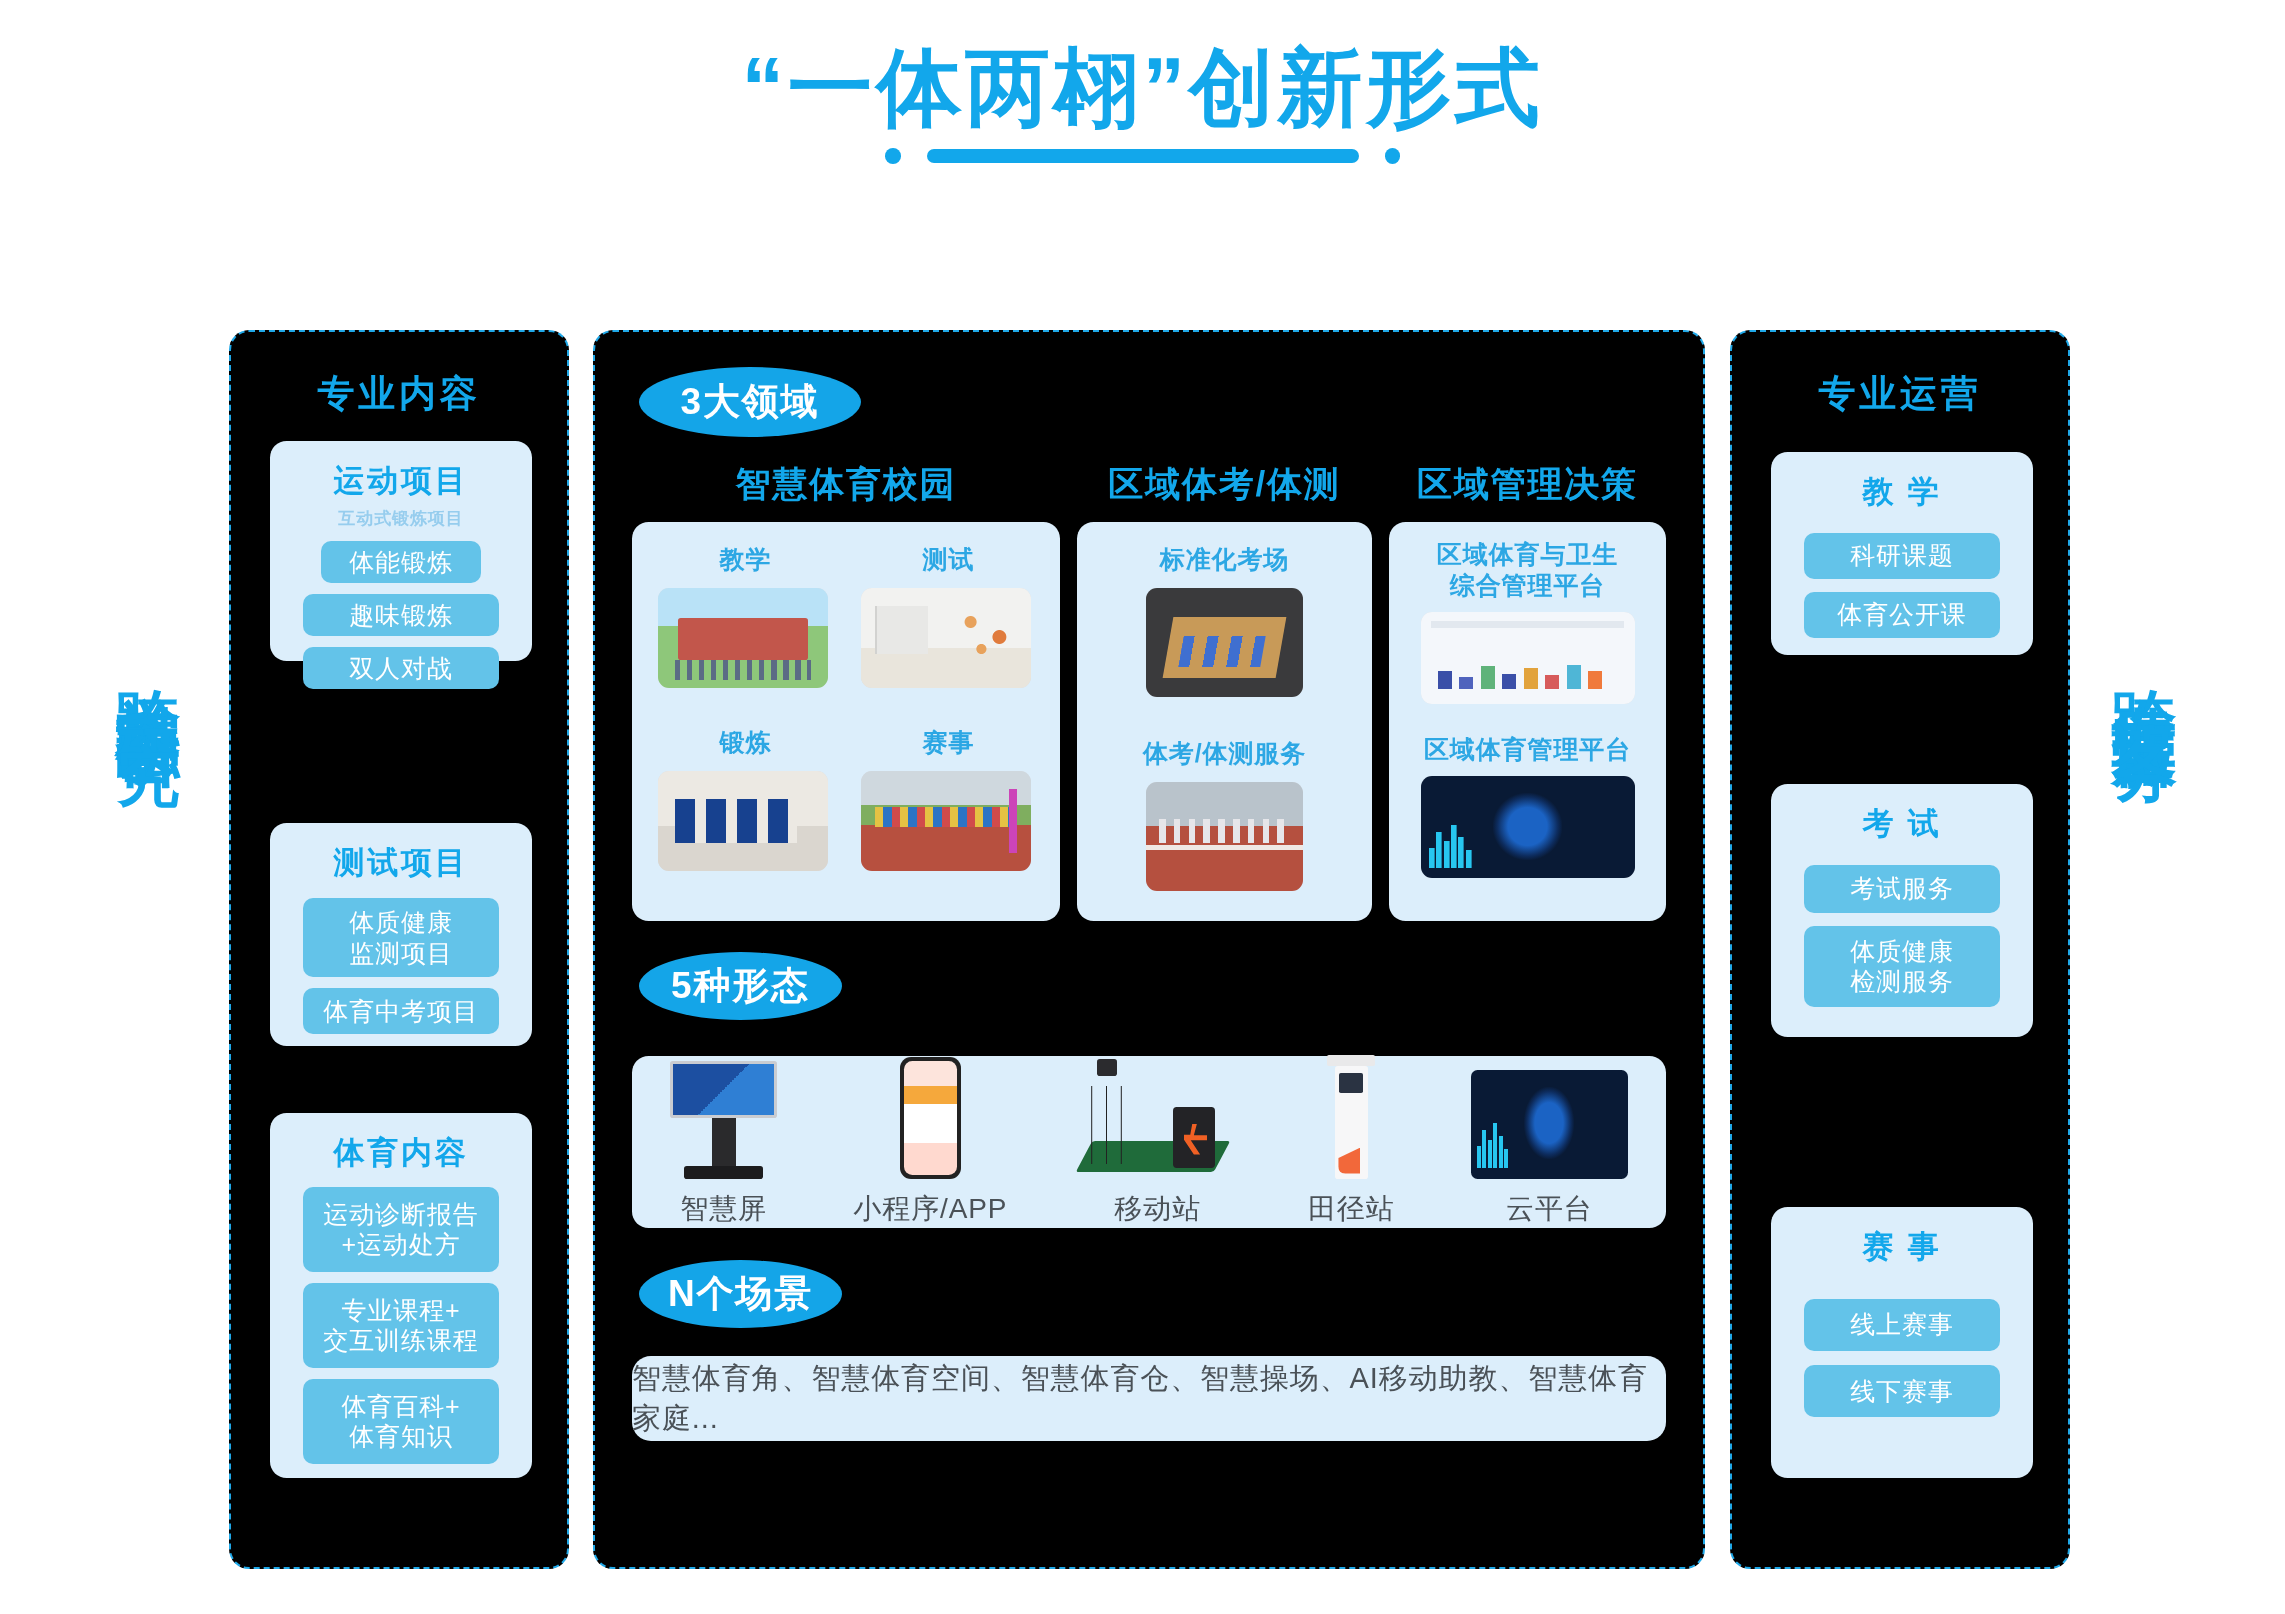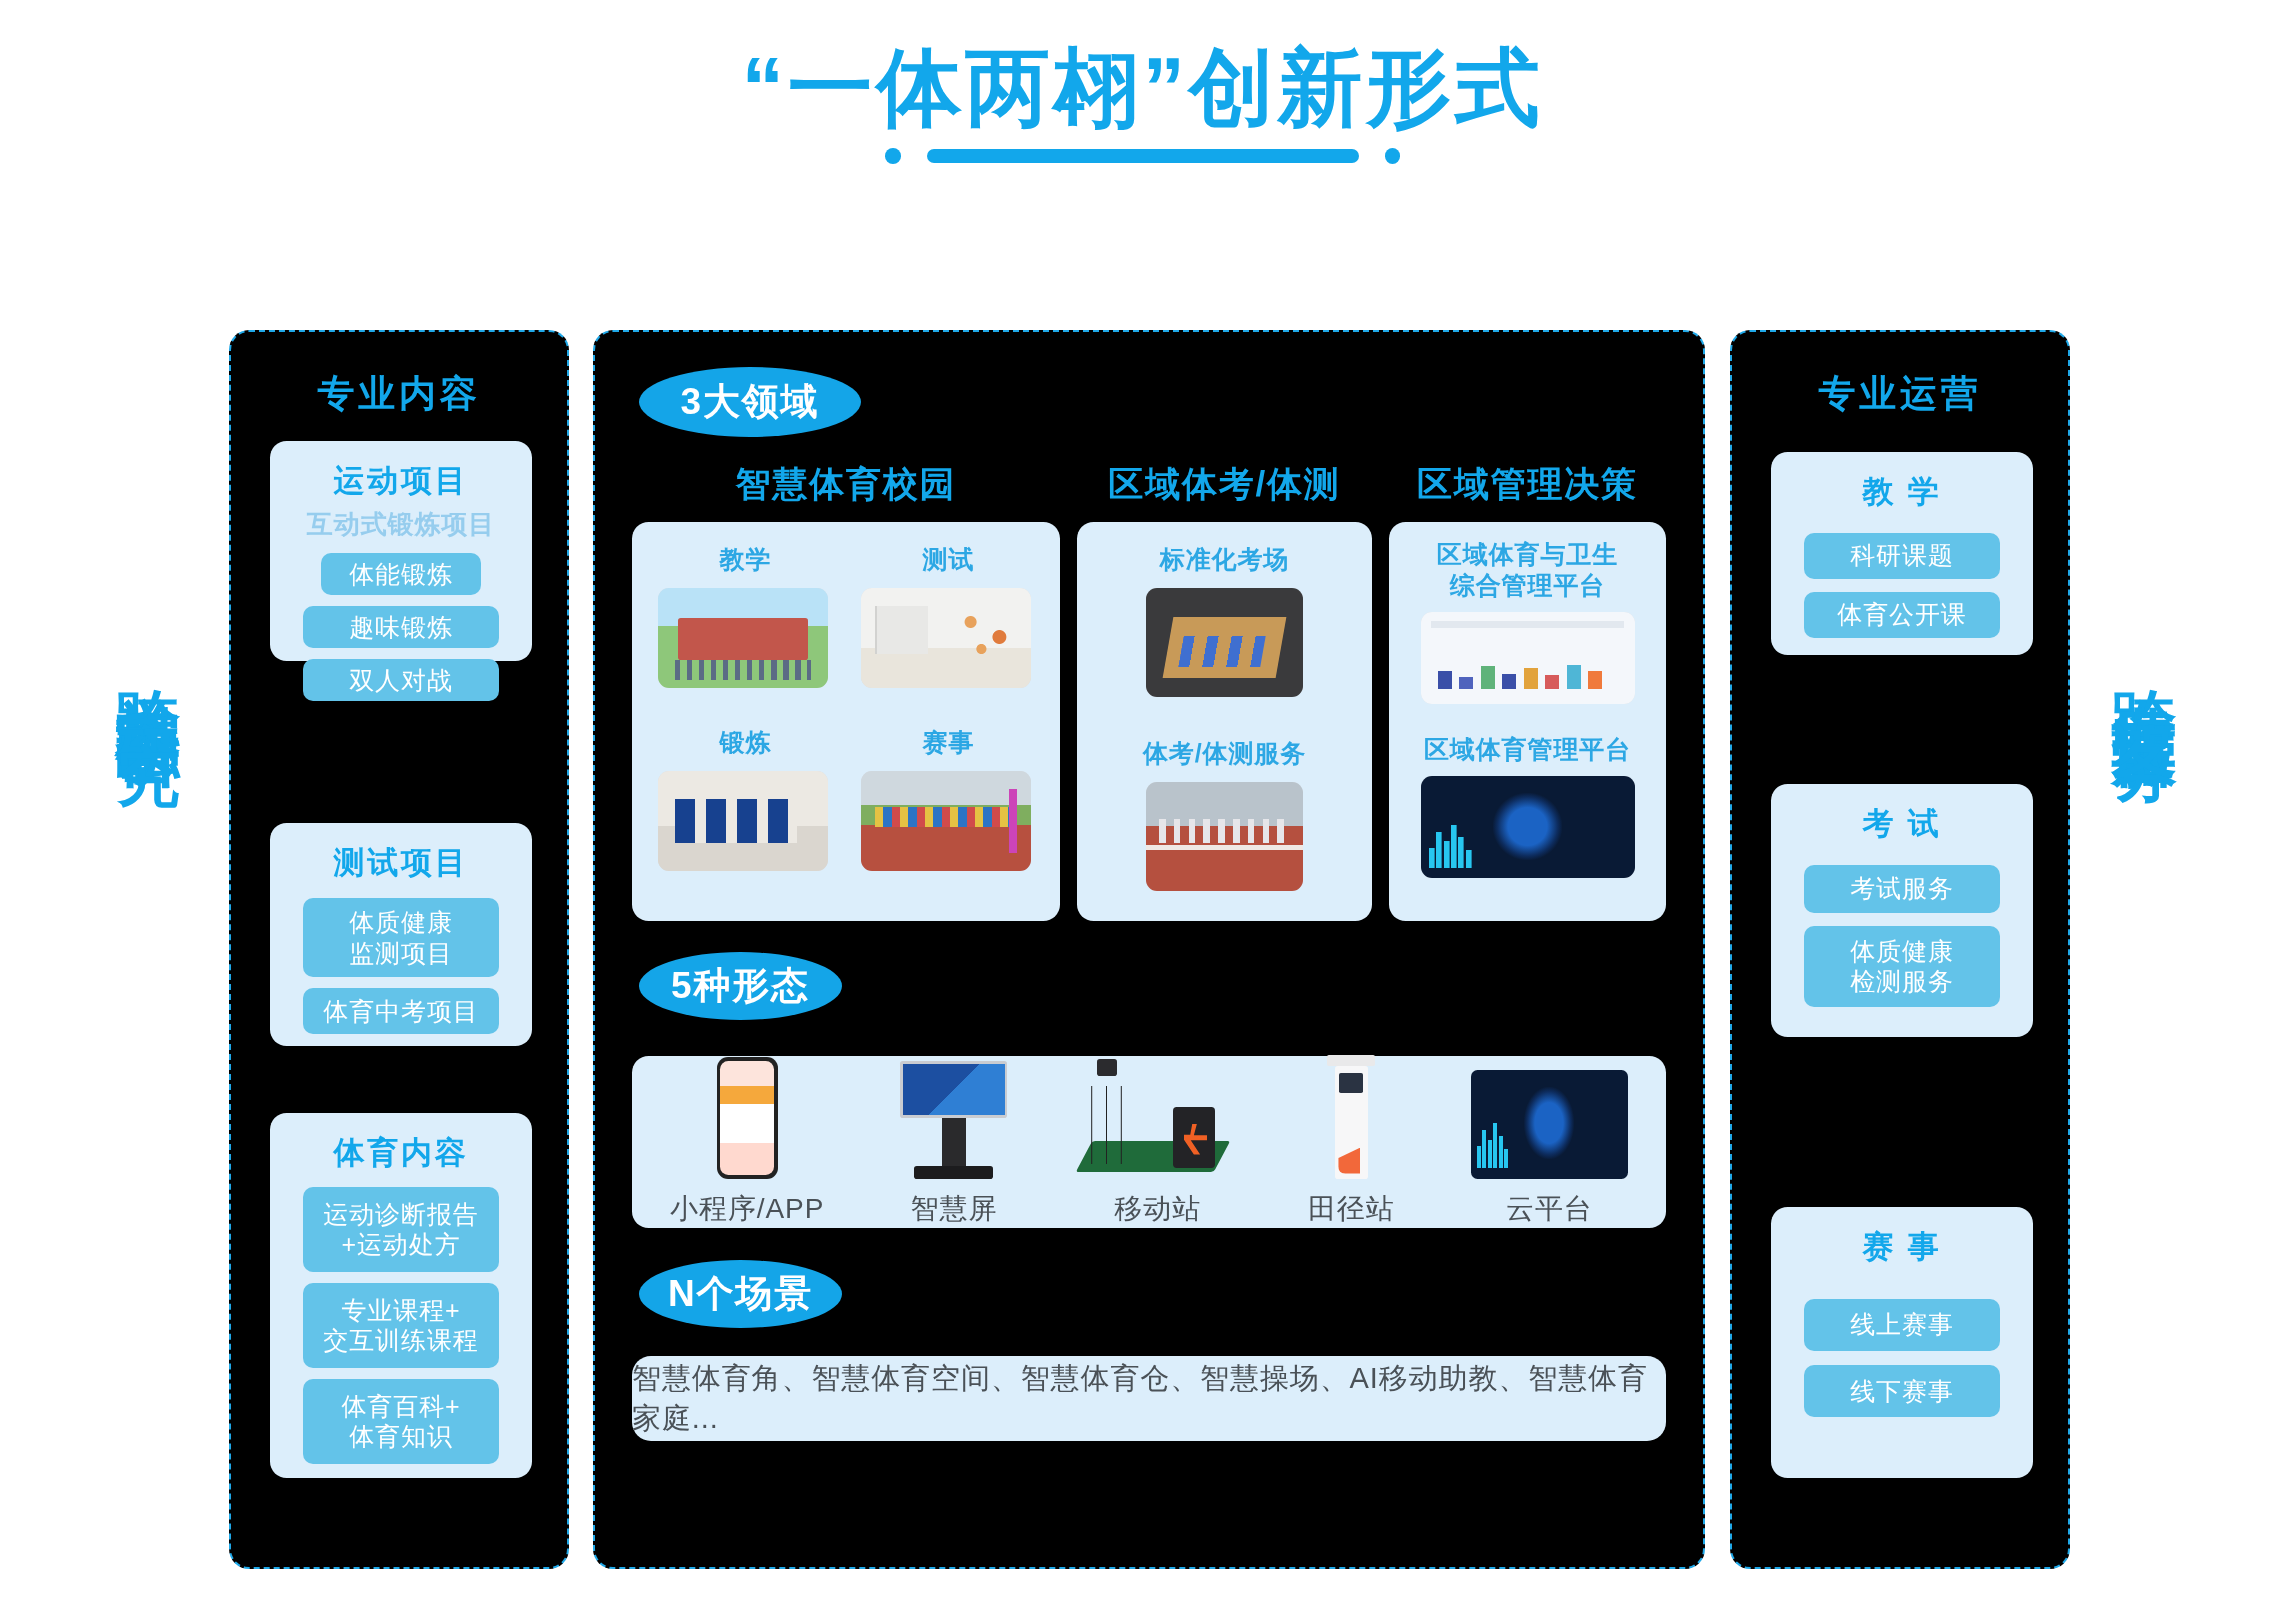--- a/index.html
+++ b/index.html
@@ -55,21 +55,21 @@
   .lcard {
     position: absolute;
     background: #DCEEFB;
     border-radius: 16.6px;
   }
   .lcard-title {
     text-align: center; font-size: 31px; font-weight: bold;
     color: #12A7EB; letter-spacing: 2.8px; padding-top: 18.5px;
   }
   .lcard-sub {
-    text-align: center; font-size: 26px; font-weight: bold;
+    text-align: center; font-size: 17px; font-weight: bold;
     color: #96CDEE; letter-spacing: 0.9px; margin-top: 5.5px;
   }
   .pill {
     background: #63C3E9;
     border-radius: 10px;
     color: #ffffff;
     text-align: center;
     font-size: 25px;
     display: flex; align-items: center; justify-content: center;
     line-height: 1.22;
@@ -327,34 +327,34 @@
         <div class="thumb" style="width:214px; height:102px; margin:11px auto 0;">
             <div class="ph ph-dash-dark"></div>
           </div>
       </div>
     </div>
 
     <div class="badge" style="left:44px; top:620px; width:203px; height:68px;">5种形态</div>
 
     <div class="forms-box" style="left:37px; top:724px; width:1034px; height:172px;">
       <div class="form-item">
-        <div class="dev dev-phone">
-            <div class="scr"></div>
-          </div>
-        <div class="form-label">小程序/APP</div>
-      </div>
-      <div class="form-item">
         <div class="dev dev-screen">
           <div class="panel">
               <i></i>
             </div>
             <div class="stem"></div>
             <div class="base"></div>
         </div>
         <div class="form-label">智慧屏</div>
+      </div>
+      <div class="form-item">
+        <div class="dev dev-phone">
+            <div class="scr"></div>
+          </div>
+        <div class="form-label">小程序/APP</div>
       </div>
       <div class="form-item">
         <div class="dev dev-mobile">
           <div class="mat"></div>
             <div class="trip"></div>
             <div class="cam"></div>
             <div class="case"></div>
         </div>
         <div class="form-label">移动站</div>
       </div>

